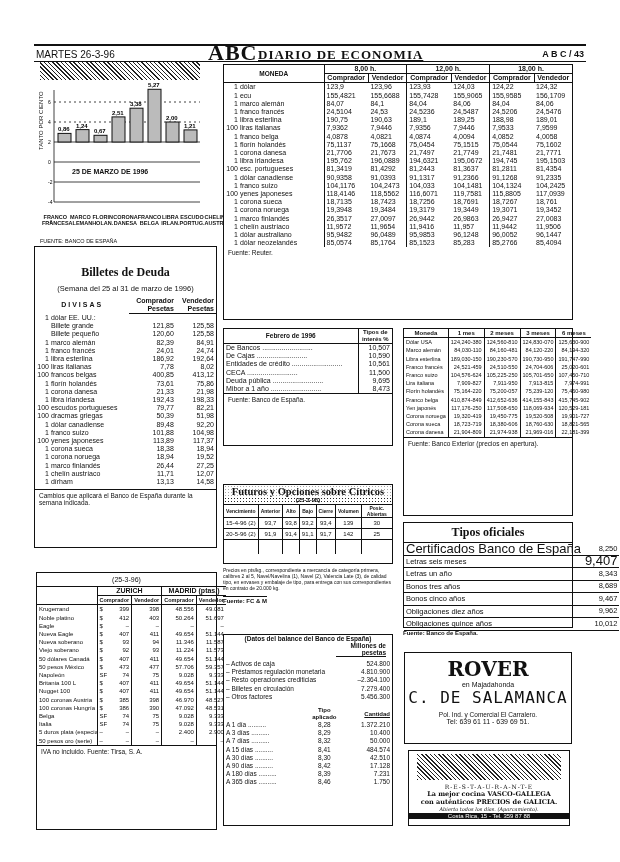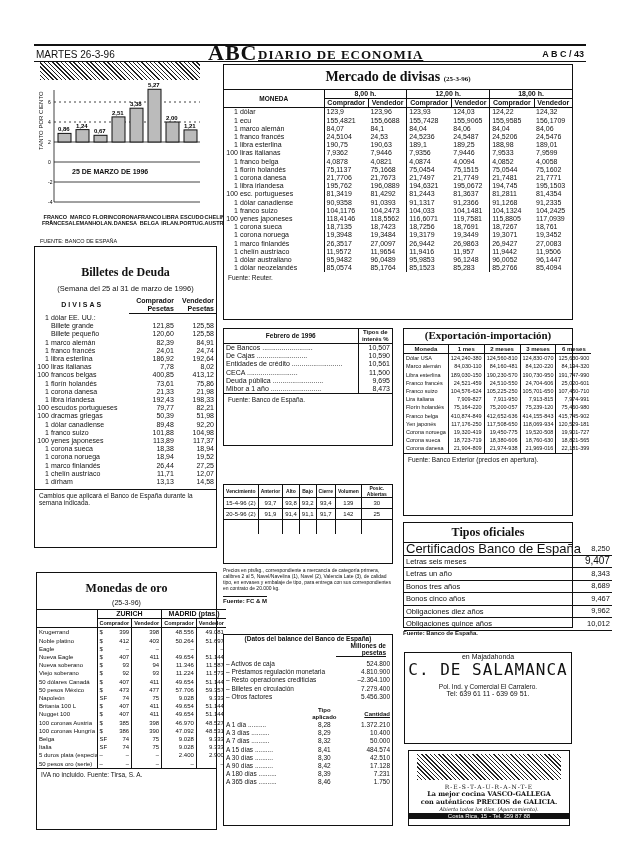--- a/index.html
+++ b/index.html
@@ -85,21 +85,20 @@
       <div style="text-align:center;line-height:6px">CORONA<br>DANESA</div>
       <div style="text-align:center;line-height:6px">FRANCO<br>BELGA</div>
       <div style="text-align:center;line-height:6px">LIBRA<br>IRLAN.</div>
       <div style="text-align:center;line-height:6px">ESCUDO<br>PORTUG.</div>
       <div style="text-align:center;line-height:6px">CHELIN<br>AUSTR.</div>
     </div>
   <div class="abs" style="left:0;top:178px;font-size:5.5px">FUENTE: BANCO DE ESPAÑA</div>
 </div>
 
 <div class="box" style="left:223px;top:64px;width:350px;height:256px">
-  <div class="title" style="font-size:14px;padding:4px 0;border-bottom:1px solid #111"><span>Mercado de divisas</span> <span style="font-size:7px">(25-3-96)</span></div>
   <table id="divisas-table">
       <tbody>
         <tr>
           <th rowspan="2" class="c bb" style="width:100px;font-size:6.5px">MONEDA</th>
           <th colspan="2" class="c bl bb">8,00 h.</th>
           <th colspan="2" class="c bl bb">12,00 h.</th>
           <th colspan="2" class="c bl bb">18,00 h.</th>
         </tr>
         <tr>
           <th class="c bl bb">Comprador</th>
@@ -412,21 +411,20 @@
           <td style="font-size:7px"><span style="display:inline-block;width:12px;text-align:right">1</span> dírham</td>
           <td class="r">13,13</td>
           <td class="r">14,58</td>
         </tr>
       </tbody>
     </table>
   <div class="src bt" style="margin-top:3px;font-size:6.5px">Cambios que aplicará el Banco de España durante la semana indicada.</div>
 </div>
 
 <div class="box" style="left:36px;top:572px;width:181px;height:258px">
-  <div class="title" style="font-size:12px;margin-top:8px">Monedas de oro</div>
   <div style="font-size:7px;text-align:center;margin:3px 0 3px">(25-3-96)</div>
   <table id="monedas-table">
       <tbody>
         <tr class="bt">
           <th rowspan="2" class="bb"></th>
           <th colspan="3" class="c bl bb">ZURICH</th>
           <th colspan="2" class="c bl bb">MADRID (ptas.)</th>
         </tr>
         <tr>
           <th colspan="2" class="bl bb" style="font-size:5.5px">Comprador</th>
@@ -605,21 +603,20 @@
         <tr>
           <td>Mibor a 1 año ..........................</td>
           <td class="r bl">8,473</td>
         </tr>
       </tbody>
     </table>
   <div class="src bt">Fuente: Banco de España.</div>
 </div>
 
 <div class="box" style="left:403px;top:328px;width:170px;height:188px">
-  <div class="title" style="font-size:11px;line-height:13px;padding-bottom:2px;border-bottom:1px solid #111">(Exportación-importación)</div>
   <table id="seguro-table">
       <tbody>
         <tr>
           <th class="c bb " style="font-size:6px">Moneda</th>
           <th class="c bb bl" style="font-size:6px">1 mes</th>
           <th class="c bb bl" style="font-size:6px">2 meses</th>
           <th class="c bb bl" style="font-size:6px">3 meses</th>
           <th class="c bb bl" style="font-size:6px">6 meses</th>
         </tr>
         <tr>
@@ -705,20 +702,24 @@
           <td class="bl r" style="font-size:5.5px">21,974-938</td>
           <td class="bl r" style="font-size:5.5px">21,969-016</td>
           <td class="bl r" style="font-size:5.5px">22,181-399</td>
         </tr>
       </tbody>
     </table>
   <div class="src bt">Fuente: Banco Exterior (precios en apertura).</div>
 </div>
 
 <div class="box" style="left:223px;top:484px;width:170px;height:80px">
+  <div class="dotfill" style="text-align:center;padding:1px 0;border:none;border-bottom:1px solid #111">
+    <div class="title" style="font-size:10.5px;background:rgba(255,255,255,.6)">Futuros y Opciones sobre Cítricos</div>
+    <div style="font-size:6px;font-weight:bold">(25-3-96)</div>
+  </div>
   <table id="futuros-table">
       <tbody>
         <tr>
           <th class="c bb " style="font-size:5px;white-space:normal;line-height:6px">Vencimiento</th>
           <th class="c bb bl" style="font-size:5px;white-space:normal;line-height:6px">Anterior</th>
           <th class="c bb bl" style="font-size:5px;white-space:normal;line-height:6px">Alto</th>
           <th class="c bb bl" style="font-size:5px;white-space:normal;line-height:6px">Bajo</th>
           <th class="c bb bl" style="font-size:5px;white-space:normal;line-height:6px">Cierre</th>
           <th class="c bb bl" style="font-size:5px;white-space:normal;line-height:6px">Volumen</th>
           <th class="c bb bl" style="font-size:5px;white-space:normal;line-height:6px">Posic. Abiertas</th>
@@ -759,21 +760,21 @@
 <div class="box" style="left:403px;top:522px;width:170px;height:106px">
   <div class="title" style="font-size:12px;padding:2px 0;border-bottom:1px solid #111">Tipos oficiales</div>
   <table id="tipos-table">
       <tbody>
         <tr class="bb">
           <td style="font-size:13px;line-height:11.5px">Certificados Banco de España</td>
           <td class="r" style="font-size:7.5px">8,250</td>
         </tr>
         <tr class="bb">
           <td style="font-size:7.5px;line-height:11.5px">Letras seis meses</td>
-          <td class="r" style="font-size:10px">9,407</td>
+          <td class="r" style="font-size:13px">9,407</td>
         </tr>
         <tr class="bb">
           <td style="font-size:7.5px;line-height:11.5px">Letras un año</td>
           <td class="r" style="font-size:7.5px">8,343</td>
         </tr>
         <tr class="bb">
           <td style="font-size:7.5px;line-height:11.5px">Bonos tres años</td>
           <td class="r" style="font-size:7.5px">8,689</td>
         </tr>
         <tr class="bb">
@@ -865,20 +866,21 @@
         <tr>
           <td style="font-size:6.5px">A 365 días ..........</td>
           <td class="c" style="font-size:6.5px">8,46</td>
           <td class="r" style="font-size:6.5px">1.750</td>
         </tr>
       </tbody>
     </table>
 </div>
 
 <div class="ad1">
+  <div class="serif" style="font-size:20px;font-weight:bold;margin-top:4px">ROVER</div>
   <div style="font-size:7px">en Majadahonda</div>
   <div style="font-family:'DejaVu Sans Mono',monospace;font-size:16px;letter-spacing:1px">C. DE SALAMANCA</div>
   <div style="font-size:6.5px;margin-top:4px">Pol. Ind. y Comercial El Carralero.</div>
   <div style="font-size:7px">Tel: 639 61 11 - 639 69 51.</div>
 </div>
 <div class="ad2">
   <div class="hatch" style="height:26px;margin:3px 8px"></div>
   <div class="serif" style="font-size:6px;letter-spacing:1px">R-E-S-T-A-U-R-A-N-T-E</div>
   <div class="serif" style="font-size:6.5px;font-weight:bold">La mejor cocina VASCO-GALLEGA</div>
   <div class="serif" style="font-size:6.5px;font-weight:bold">con auténticos PRECIOS de GALICIA.</div>

